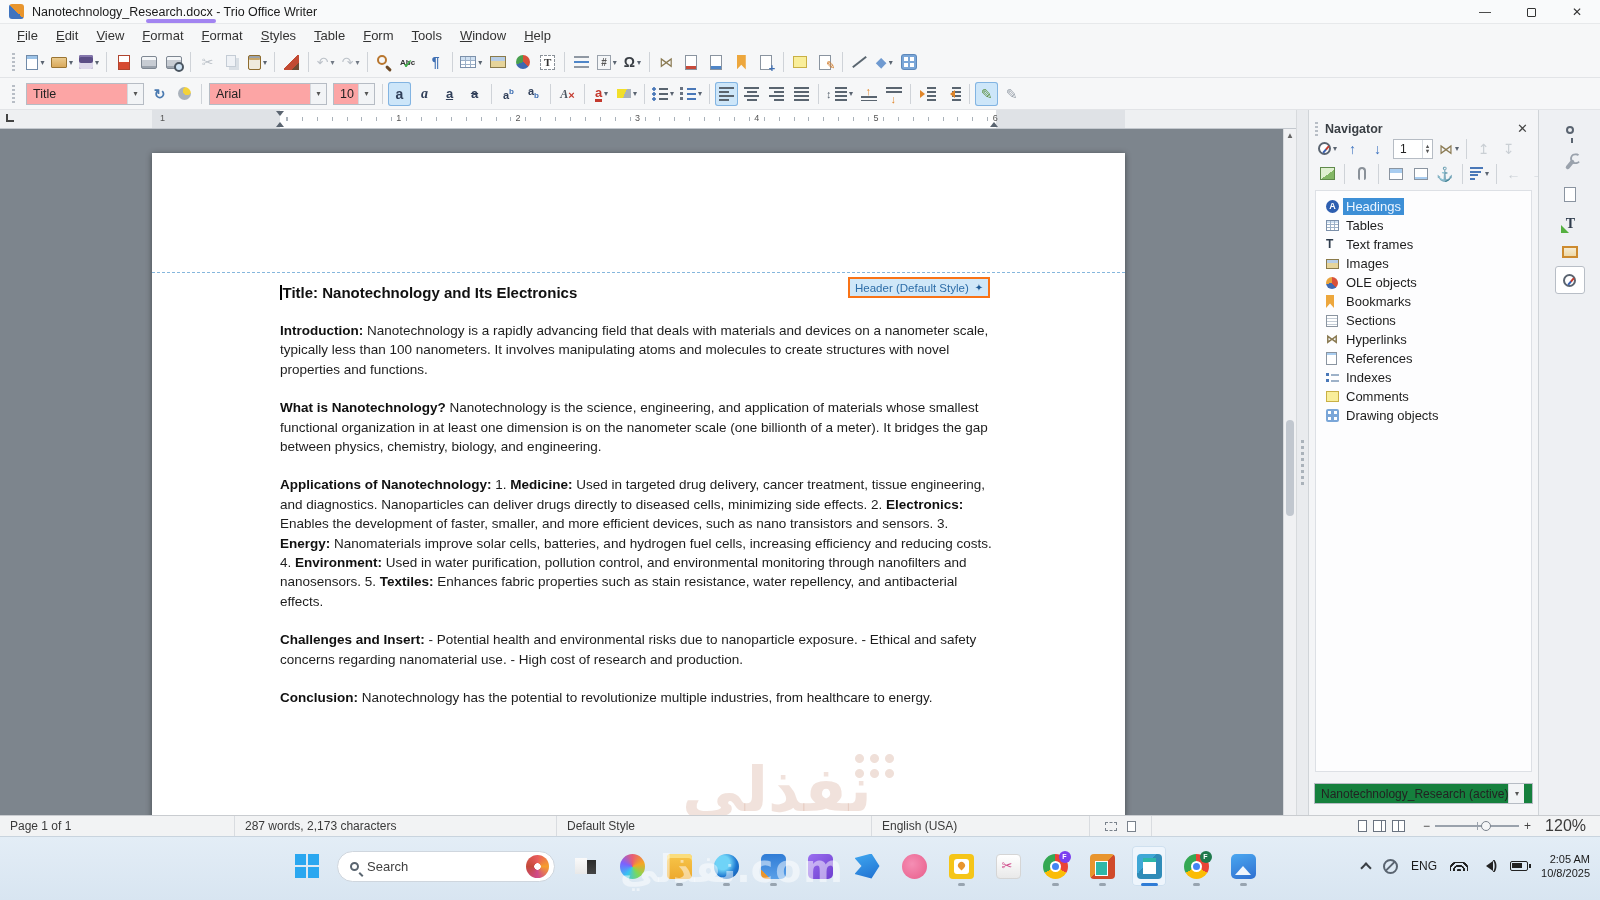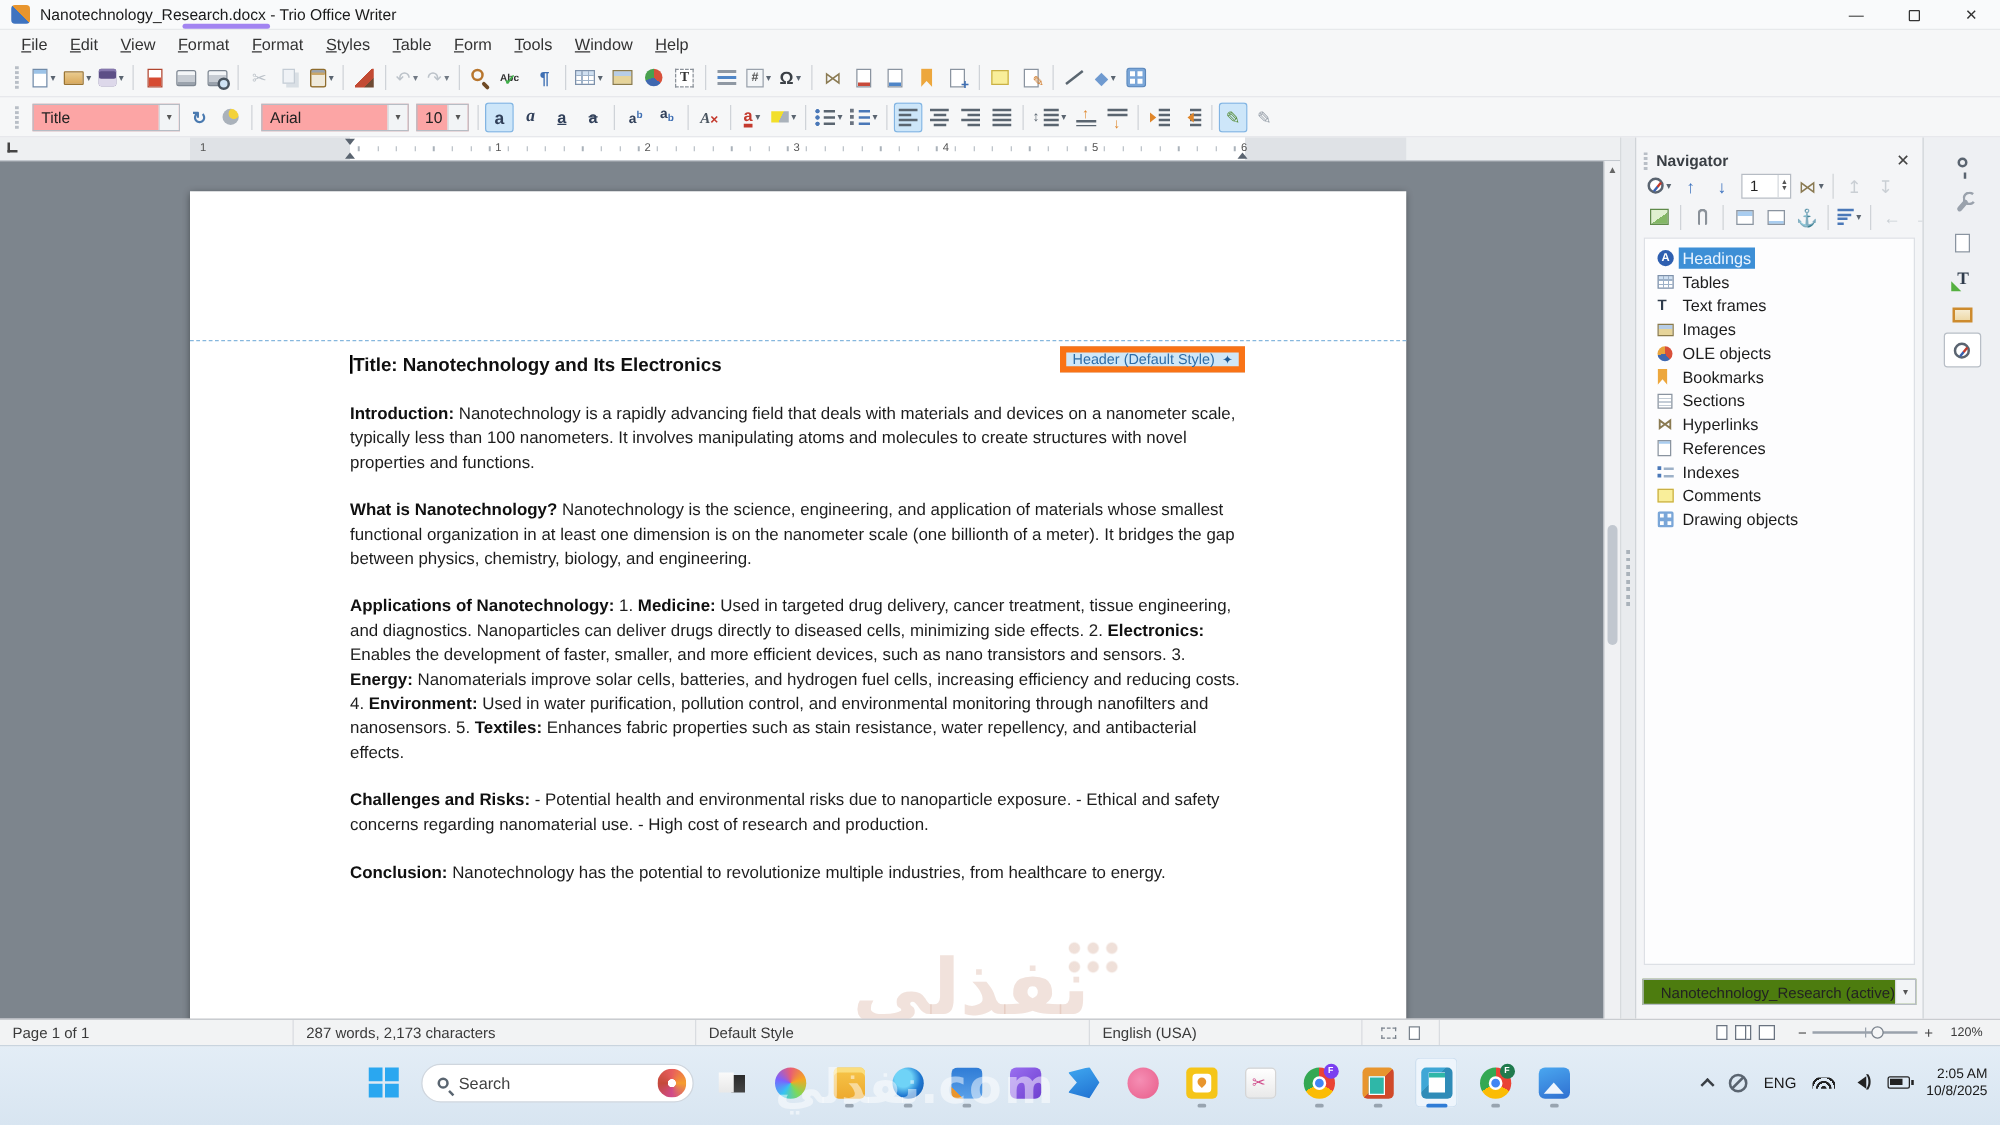--- a/index.html
+++ b/index.html
@@ -108,21 +108,21 @@
   .rl-content{position:absolute;left:128px;width:716px;top:0;bottom:0;background-color:#fff;background-image:repeating-linear-gradient(to right,#aab2ba 0 1px,transparent 1px 14.9px);background-size:100% 4px;background-position:7px 7px;background-repeat:repeat-x}
   .rnum{position:absolute;top:3px;font-size:9px;color:#555}
   .mk{position:absolute;width:0;height:0;border:4px solid transparent}
   .mk.down{border-top:5px solid #5a6470;top:1px}
   .mk.up{border-bottom:5px solid #5a6470;bottom:1px}
 
   
   #workspace{position:absolute;left:0;top:129px;width:1283px;height:686px;background:#7d858d;overflow:hidden}
   #page{position:absolute;left:152px;top:24px;width:973px;height:700px;background:#fff;box-shadow:0 1px 6px rgba(0,0,0,.45)}
   #hline{position:absolute;top:119px;left:0;right:0;border-top:1px dashed #86b7dd}
-  #htag{position:absolute;left:696px;top:124px;height:21px;background:#cfe7f8;border:5px solid #f97316;color:#2d6da8;font-size:11.5px;display:flex;align-items:center;padding:0 5px;white-space:nowrap}
+  #htag{position:absolute;left:696px;top:124px;height:21px;background:#cfe7f8;border:2px solid #f97316;color:#2d6da8;font-size:11.5px;display:flex;align-items:center;padding:0 5px;white-space:nowrap}
   #htag .diam{margin-left:6px;color:#1d5a96;font-size:10px}
   #pgc{position:absolute;left:128px;top:0;width:716px;color:#1d1d1d;font-size:13.5px;line-height:19.4px}
   .para{margin-top:19px}
   .para b{font-weight:700;color:#101010}
   .ptitle{margin-top:130px;font-size:15px;line-height:19px;font-weight:700;color:#0d0d0d}
   .caret{display:inline-block;width:1.5px;height:15px;background:#000;vertical-align:-2px;margin-right:1px}
   .wm-page{position:absolute;left:530px;top:600px;font-family:"DejaVu Sans",sans-serif;font-size:62px;font-weight:700;color:rgba(210,165,145,.32);letter-spacing:2px;pointer-events:none}
   .wm-dots{position:absolute;left:700px;top:598px;width:46px;height:30px;background-image:radial-gradient(circle,rgba(210,165,145,.35) 4px,transparent 5px);background-size:15px 15px;pointer-events:none}
 
   
@@ -159,21 +159,21 @@
   .nv-head::after{content:"A";position:absolute;left:0;top:0;width:13px;text-align:center;color:#fff;font:700 9px/13px "Liberation Sans",sans-serif}
   .nv-tbl{width:13px;height:11px;border:1px solid #7c90aa;background-image:repeating-linear-gradient(to right,transparent 0 3px,#9db1c8 3px 4px),repeating-linear-gradient(to bottom,transparent 0 2.5px,#9db1c8 2.5px 3.5px),linear-gradient(#cfe0f2 0 2.5px,#fff 2.5px)}
   .nv-img{width:13px;height:10px;border:1px solid #8a7a4a;background:linear-gradient(#b7cde6 0 3px,#e6d49a 3px)}
   .nv-ole{width:12px;height:12px;border-radius:50%;background:conic-gradient(#d8503a 0 140deg,#3f68b0 140deg 260deg,#e8a33d 260deg)}
   .nv-bkm{width:8px;height:13px;background:#eda73d;clip-path:polygon(0 0,100% 0,100% 100%,50% 65%,0 100%)}
   .nv-sec{width:12px;height:12px;border:1px solid #8a94a0;background:repeating-linear-gradient(#fff 0 2px,#c3ccd6 2px 3px)}
   .nv-ref{width:11px;height:13px;border:1px solid #8a94a0;background:#fff;box-shadow:inset 0 2px 0 #a9cdf0}
   .nv-idx{width:13px;height:11px;background-repeat:no-repeat;background-image:linear-gradient(#4a78b8,#4a78b8),linear-gradient(#4a78b8,#4a78b8),linear-gradient(#9db1c8,#9db1c8),linear-gradient(#9db1c8,#9db1c8);background-size:3px 3px,3px 3px,8px 2px,8px 2px;background-position:0 1px,0 7px,5px 2px,5px 8px}
   .nv-cmt{width:13px;height:11px;background:#f9ee9a;border:1px solid #c9b045}
   .nv-drw{width:13px;height:13px;border-radius:2px;background-color:#7aa6d8;background-image:linear-gradient(#fff,#fff),linear-gradient(#fff,#fff),linear-gradient(#fff,#fff),linear-gradient(#fff,#fff);background-size:3px 3px;background-position:2px 2px,8px 2px,2px 8px,8px 8px;background-repeat:no-repeat}
-  #nav-docsel{position:absolute;left:5px;right:5px;bottom:11px;height:21px;background:#4d7c0f;border:1px solid #b6bcc4;display:flex;align-items:center;justify-content:flex-end;padding-left:6px;font-size:12px;color:#222}
+  #nav-docsel{position:absolute;left:5px;right:5px;bottom:11px;height:21px;background:#15803d;border:1px solid #b6bcc4;display:flex;align-items:center;justify-content:flex-start;padding-left:6px;font-size:12px;color:#222}
   #nav-docsel .carr{margin-left:0}
 
   
   #sbstrip{position:absolute;left:1538px;top:110px;width:62px;height:705px;background:#eef0f3;border-left:1px solid #d0d4d8}
   .sbtab{position:absolute;left:50%;transform:translateX(-50%);width:30px;height:28px;display:flex;align-items:center;justify-content:center}
   .sbtab.sel{background:#fff;border:1px solid #b8bec6;border-radius:3px}
   .i-pin{width:8px;height:8px;border:2px solid #5a6470;border-radius:50%}
   .i-pin::after{content:"";position:absolute;left:3px;top:10px;width:2px;height:5px;background:#5a6470}
   .i-wrench{width:4px;height:11px;background:#9aa2ac;border-radius:2px;transform:rotate(40deg);margin-top:5px}
   .i-wrench::after{content:"";position:absolute;left:-3px;top:-8px;width:7px;height:7px;border:2.5px solid #9aa2ac;border-radius:50%;border-top-color:transparent;transform:rotate(45deg)}
@@ -195,21 +195,21 @@
   #sb-flex{flex:1;border-right:none}
   #sb-views{display:flex;align-items:center;gap:6px;padding:0 8px}
   .ly{width:9px;height:12px;background:#fff;border:1px solid #6a7380}
   .ly.two{box-shadow:4px 0 0 -1px #fff,4px 0 0 0 #6a7380;margin-right:4px}
   .ly.book{width:13px;background:linear-gradient(to right,#fff 48%,#6a7380 48% 52%,#fff 52%)}
   #sb-zoomslider{display:flex;align-items:center;gap:5px;padding:0 10px}
   .zminus,.zplus{font-size:12px;color:#444}
   .ztrack{position:relative;width:84px;height:2px;background:#9aa2ac}
   .znotch{position:absolute;left:50%;top:-3px;width:1px;height:8px;background:#9aa2ac}
   .zknob{position:absolute;left:55%;top:-4px;width:10px;height:10px;border-radius:50%;background:#f5f6f7;border:1px solid #7a828c}
-  #sb-zoom{padding:0 14px 0 4px;font-size:10px}
+  #sb-zoom{padding:0 14px 0 4px;font-size:16px}
 
   
   #taskbar{position:absolute;left:0;top:836px;right:0;height:64px;background:linear-gradient(#e3edf6,#d8e5f1);border-top:1px solid #c9d4de}
   #tk-main{position:absolute;left:290px;top:7px;display:flex;align-items:center;gap:13px;height:44px}
   .tk{display:flex;align-items:center;justify-content:center;width:34px;height:40px;border-radius:4px;position:relative;flex:none}
   .tk.tkact{background:#eef5fc;box-shadow:inset 0 0 0 1px #cfe0ef}
   .tki{width:25px;height:25px;position:relative;display:block}
   .tkbar{position:absolute;bottom:0;width:7px;height:3px;border-radius:2px;background:#98a4b0}
   .tkact .tkbar{width:17px;background:#2f7cd6}
   .tk-start{background-color:transparent;background-image:linear-gradient(#2aa7f0,#2aa7f0),linear-gradient(#2aa7f0,#2aa7f0),linear-gradient(#2aa7f0,#2aa7f0),linear-gradient(#2aa7f0,#2aa7f0);background-size:11px 11px;background-position:0 0,13px 0,0 13px,13px 13px;background-repeat:no-repeat;width:24px;height:24px}
@@ -555,21 +555,21 @@
       <div id="hline"></div>
       <div id="htag">
         <span>Header (Default Style)</span>
         <span class="diam">✦</span>
       </div>
       <div id="pgc">
           <div class="para ptitle"><span class="caret"></span><b>Title: Nanotechnology and Its Electronics</b></div>
           <div class="para"><b>Introduction: </b><span>Nanotechnology is a rapidly advancing field that deals with materials and devices on a nanometer scale, typically less than 100 nanometers. It involves manipulating atoms and molecules to create structures with novel properties and functions.</span></div>
           <div class="para"><b>What is Nanotechnology? </b><span>Nanotechnology is the science, engineering, and application of materials whose smallest functional organization in at least one dimension is on the nanometer scale (one billionth of a meter). It bridges the gap between physics, chemistry, biology, and engineering.</span></div>
           <div class="para"><b>Applications of Nanotechnology: </b><span>1. </span><b>Medicine: </b><span>Used in targeted drug delivery, cancer treatment, tissue engineering, and diagnostics. Nanoparticles can deliver drugs directly to diseased cells, minimizing side effects. 2. </span><b>Electronics: </b><span>Enables the development of faster, smaller, and more efficient devices, such as nano transistors and sensors. 3. </span><b>Energy: </b><span>Nanomaterials improve solar cells, batteries, and hydrogen fuel cells, increasing efficiency and reducing costs. 4. </span><b>Environment: </b><span>Used in water purification, pollution control, and environmental monitoring through nanofilters and nanosensors. 5. </span><b>Textiles: </b><span>Enhances fabric properties such as stain resistance, water repellency, and antibacterial effects.</span></div>
-          <div class="para"><b>Challenges and Risks: </b><span>- Potential health and environmental risks due to nanoparticle exposure. - Ethical and safety concerns regarding nanomaterial use. - High cost of research and production.</span></div>
+          <div class="para"><b>Challenges and Insert: </b><span>- Potential health and environmental risks due to nanoparticle exposure. - Ethical and safety concerns regarding nanomaterial use. - High cost of research and production.</span></div>
           <div class="para"><b>Conclusion: </b><span>Nanotechnology has the potential to revolutionize multiple industries, from healthcare to energy.</span></div>
         </div>
       <div class="wm-page">نفذلي</div>
       <div class="wm-dots"></div>
     </div>
   </div>
 
   <div id="vscroll">
     <div class="varr">▲</div>
     <div class="vthumb"></div>

